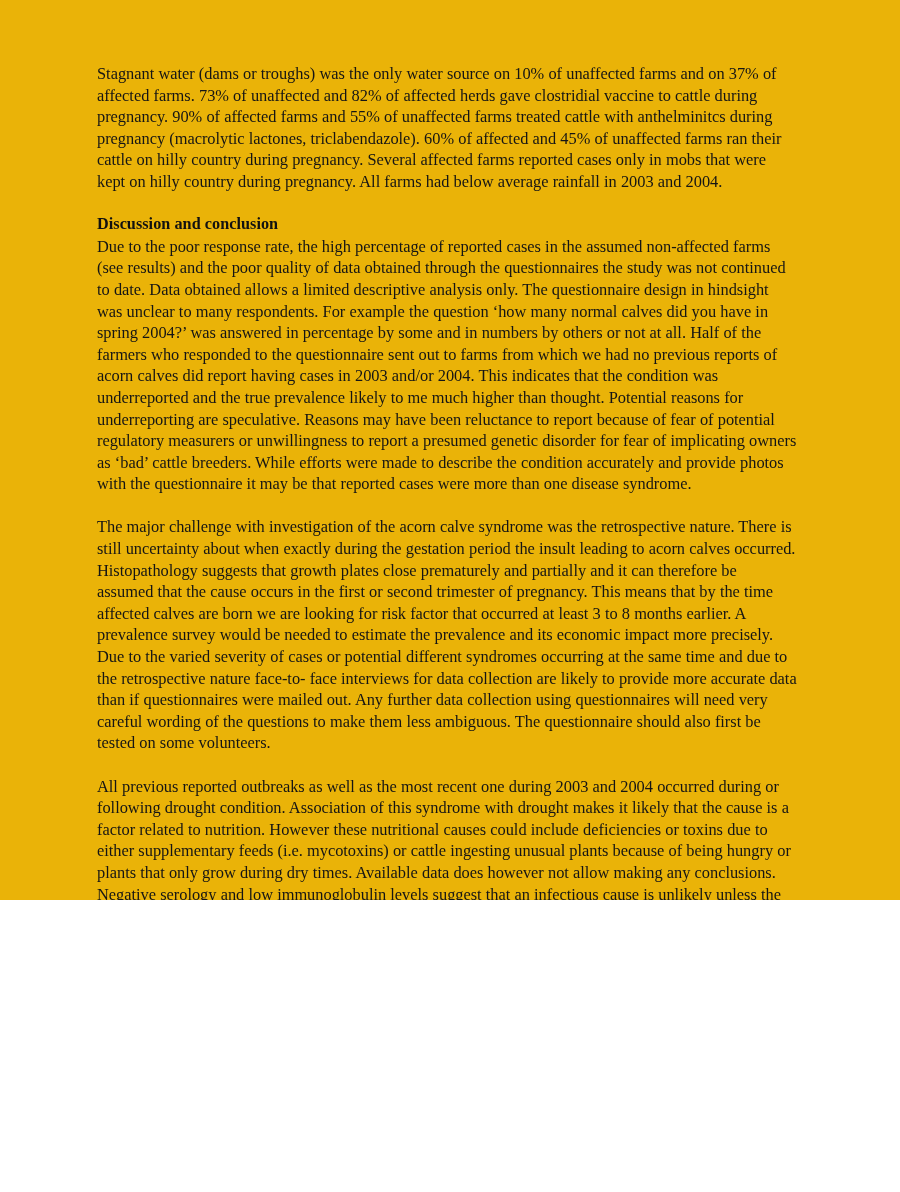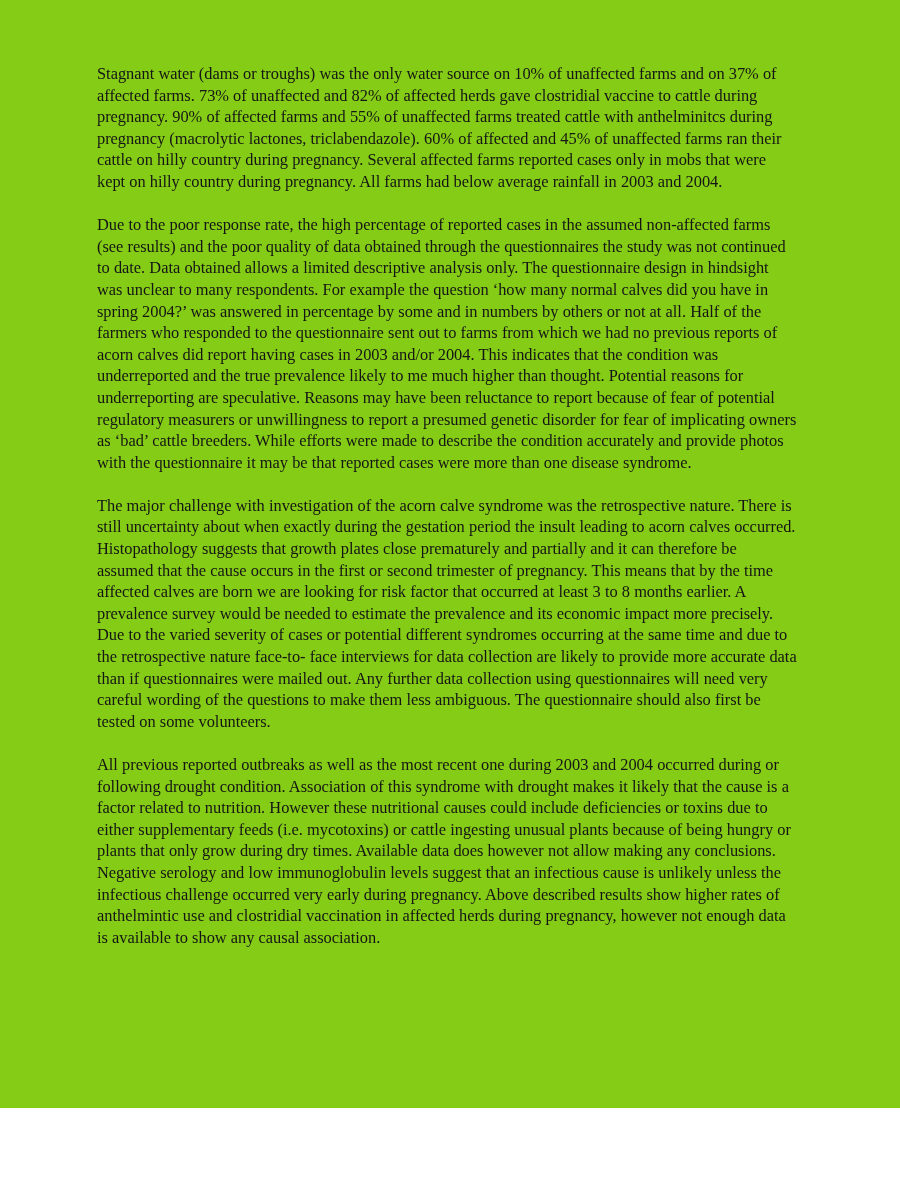--- a/index.html
+++ b/index.html
@@ -3,22 +3,22 @@
 <meta charset="utf-8">
 <style>
   html, body {
     margin: 0;
     padding: 0;
     background: #ffffff;
   }
   .page {
     position: relative;
     width: 900px;
-    height: 1108px;
-    background: #84cc16;
+    height: 900px;
+    background: #eab308;
     overflow: hidden;
     font-family: "Liberation Serif", "DejaVu Serif", serif;
     color: #111111;
     box-sizing: border-box;
   }
   .content {
     position: absolute;
     left: 97px;
     top: 63px;
     width: 700px;
@@ -55,20 +55,21 @@
 <body>
 
 <div class="page">
 
   <div class="content">
 
     <div class="block">Stagnant water (dams or troughs) was the only water source on 10% of unaffected farms and on 37% of affected farms. 73% of unaffected and 82% of affected herds gave clostridial vaccine to cattle during pregnancy. 90% of affected farms and 55% of unaffected farms treated cattle with anthelminitcs during pregnancy (macrolytic lactones, triclabendazole). 60% of affected and 45% of unaffected farms ran their cattle on hilly country during pregnancy. Several affected farms reported cases only in mobs that were kept on hilly country during pregnancy. All farms had below average rainfall in 2003 and 2004.</div>
 
     <div class="spacer"></div>
 
+    <div class="heading">Discussion and conclusion</div>
 
     <div class="block">Due to the poor response rate, the high percentage of reported cases in the assumed non-affected farms (see results) and the poor quality of data obtained through the questionnaires the study was not continued to date. Data obtained allows a limited descriptive analysis only. The questionnaire design in hindsight was unclear to many respondents.  For example the question ‘how many normal calves did you have in spring 2004?’ was answered in percentage by some and in numbers by others or not at all. Half of the farmers who responded to the questionnaire sent out to farms from which we had no previous reports of acorn calves did report having cases in 2003 and/or 2004. This indicates that the condition was underreported and the true prevalence likely to me much higher than thought. Potential reasons for underreporting are speculative. Reasons may have been reluctance to report because of fear of potential regulatory measurers or unwillingness to report a presumed genetic disorder for fear of implicating owners as ‘bad’ cattle breeders. While efforts were made to describe the condition accurately and provide photos with the questionnaire it may be that reported cases were more than one disease syndrome.</div>
 
     <div class="spacer"></div>
 
     <div class="block">The major challenge with investigation of the acorn calve syndrome was the retrospective nature. There is still uncertainty about when exactly during the gestation period the insult leading to acorn calves occurred. Histopathology suggests that growth plates close prematurely and partially and it can therefore be assumed that the cause occurs in the first or second trimester of pregnancy. This means that by the time affected calves are born we are looking for risk factor that occurred at least 3 to 8 months earlier. A prevalence survey would be needed to estimate the prevalence and its economic impact more precisely. Due to the varied severity of cases or potential different syndromes occurring at the same time and due to the retrospective nature face-to- face interviews for data collection are likely to provide more accurate data than if questionnaires were mailed out. Any further data collection using questionnaires will need very careful wording of the questions to make them less ambiguous. The questionnaire should also first be tested on some volunteers.</div>
 
     <div class="spacer"></div>
 
     <div class="block">All previous reported outbreaks as well as the most recent one during 2003 and 2004 occurred during or following drought condition. Association of this syndrome with drought makes it likely that the cause is a factor related to nutrition. However these nutritional causes could include deficiencies or toxins due to either supplementary feeds (i.e. mycotoxins) or cattle ingesting unusual plants because of being hungry or plants that only grow during dry times. Available data does however not allow making any conclusions. Negative serology and low immunoglobulin levels suggest that an infectious cause is unlikely unless the infectious challenge occurred very early during pregnancy. Above described results show higher rates of  anthelmintic use and clostridial vaccination in affected herds during pregnancy, however not enough data is available to show any causal association.</div>

